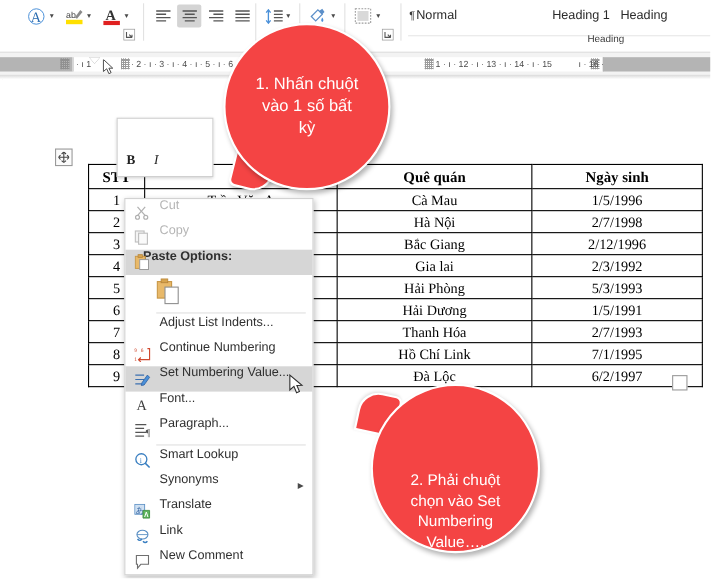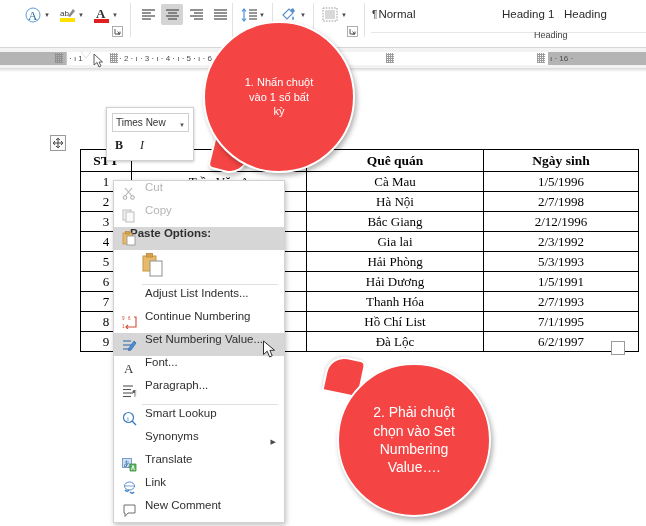--- a/index.html
+++ b/index.html
@@ -183,28 +183,28 @@
   .bubble-text {
     color:#ffffff; text-align:center; font-size:15px; line-height:1.32;
     font-family:"Liberation Sans", sans-serif; padding:0 12px;
     white-space:pre-line;
   }
   .bubble-tail {
     position:absolute; background:#f44444; z-index:49;
     border:2.5px solid #ffffff;
   }
   #bubble1 { left:203px; top:21px; width:148px; height:148px; }
-  #bubble1 .bubble-text{ font-size:11px; }
+  #bubble1 .bubble-text{ font-size:15px; }
   #bubble1-tail {
     left:211px; top:135px; width:34px; height:34px;
     border-radius:0 0 50% 6px;
     transform:rotate(14deg);
     box-shadow:2px 3px 4px rgba(0,0,0,.22);
   }
-  #bubble2 { left:337px; top:363px; width:150px; height:150px; }
+  #bubble2 { left:337px; top:349px; width:150px; height:150px;align-items:flex-end; }
   #bubble2 .bubble-text{ font-size:14px; }
   #bubble2-tail {
     left:325px; top:357px; width:34px; height:34px;
     border-radius:50% 6px 0 0;
     transform:rotate(12deg);
     box-shadow:-1px -1px 3px rgba(0,0,0,.12);
   }
 </style>
 </head>
 <body>
@@ -364,24 +364,25 @@
     <div class="ruler-track" style="left:0px;width:66px;"></div>
     <div class="ruler-ticks" style="left:0px;margin-top:17px;">2  ·  ı  ·  1  ·  ı </div>
     <div class="tabmark" style="left:55px;"></div>
 
     <div class="ruler-white" style="left:66px;width:481px;"></div>
     <div class="ruler-ticks" style="left:69px;"> ·  ı       1 </div>
     <div class="indent-marker" style="left:81px;top:4px;"></div>
     <div class="tabmark" style="left:110px;"></div>
     <div class="ruler-ticks" style="left:119px;"> ·  2  ·  ı  ·  3  ·  ı  ·  4  ·  ı  ·  5  ·  ı  ·  6  ·  ı  ·  7  ·  ı  ·  8  ·  ı  ·  9  ·  ı  · 10 ·  ı </div>
     <div class="tabmark" style="left:386px;"></div>
+    <div class="ruler-ticks" style="left:396px;"> 1  ·  ı  · 12 ·  ı  · 13 ·  ı  · 14 ·  ı  · 15</div>
     <div class="tabmark" style="left:537px;"></div>
 
     <div class="ruler-track" style="left:548px;width:98px;"></div>
-    <div class="ruler-ticks" style="left:550px;"> ı  · 16 ·</div>
+    <div class="ruler-ticks" style="left:526px;"> ı  · 16 ·</div>
 
     <div style="position:absolute;left:93px;top:6px;">
       <svg width="14" height="16" viewBox="0 0 14 16">
         <path d="M1 0 L1 11 L4 8.5 L6 13 L8 12 L6 8 L9.5 8 Z" fill="#ffffff" stroke="#4a4a4a" stroke-width="0.9"></path>
       </svg>
     </div>
   </div>
   <div class="ruler-shadow"></div>
 
   <div class="page"></div>
@@ -447,39 +448,35 @@
       </tr>
       <tr>
         <td class="num-cell">7</td>
         <td></td>
         <td>Thanh Hóa</td>
         <td>2/7/1993</td>
       </tr>
       <tr>
         <td class="num-cell">8</td>
         <td></td>
-        <td>Hồ Chí List</td>
+        <td>Hồ Chí Link</td>
         <td>7/1/1995</td>
       </tr>
       <tr>
         <td class="num-cell">9</td>
         <td></td>
         <td>Đà Lộc</td>
         <td>6/2/1997</td>
       </tr>
     </tbody>
   </table>
 
   <div class="tbl-resize"></div>
 
   <div class="mini-toolbar">
-    <div class="mini-font">
-      <span>Times New</span>
-      <span class="mini-font-caret">▼</span>
-    </div>
     <div class="mini-b">B</div>
     <div class="mini-i">I</div>
   </div>
 
   <div class="ctxmenu">
 
     <div class="ctx-item disabled">
       <span class="ctx-icon">
         <svg width="14" height="14" viewBox="0 0 14 14">
           <g stroke="#b0b0b0" stroke-width="1.1" fill="none">

